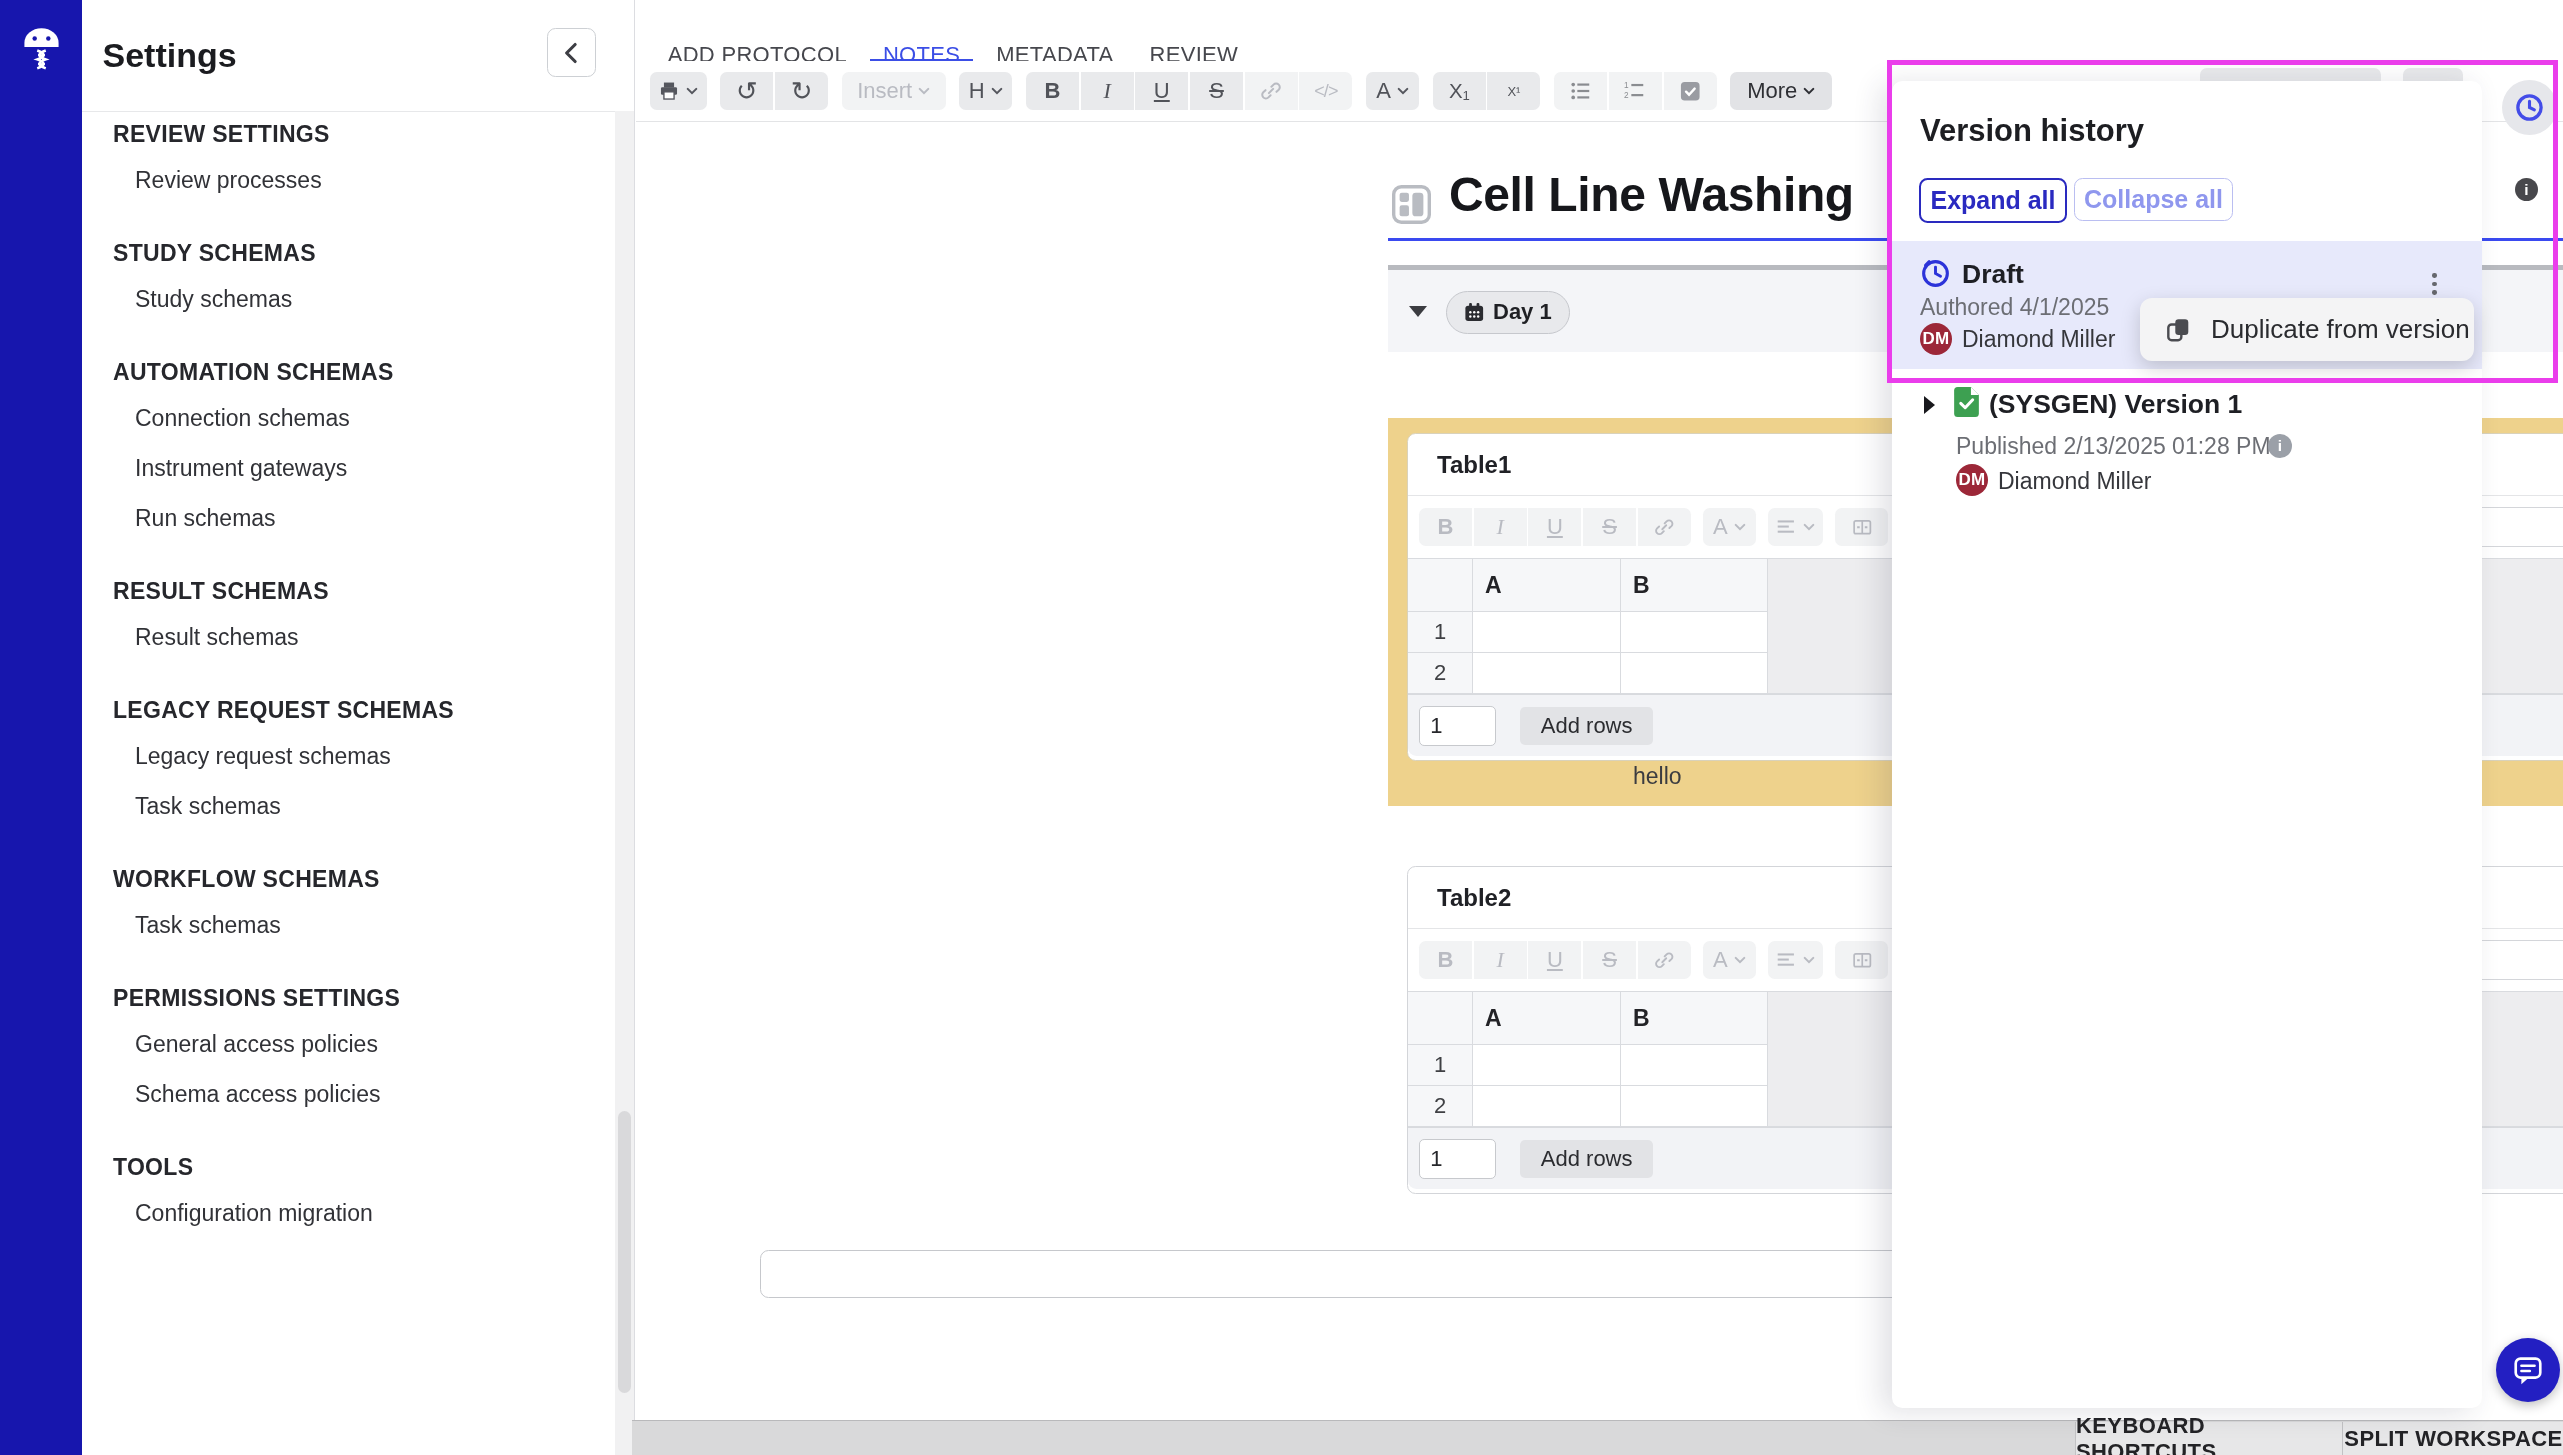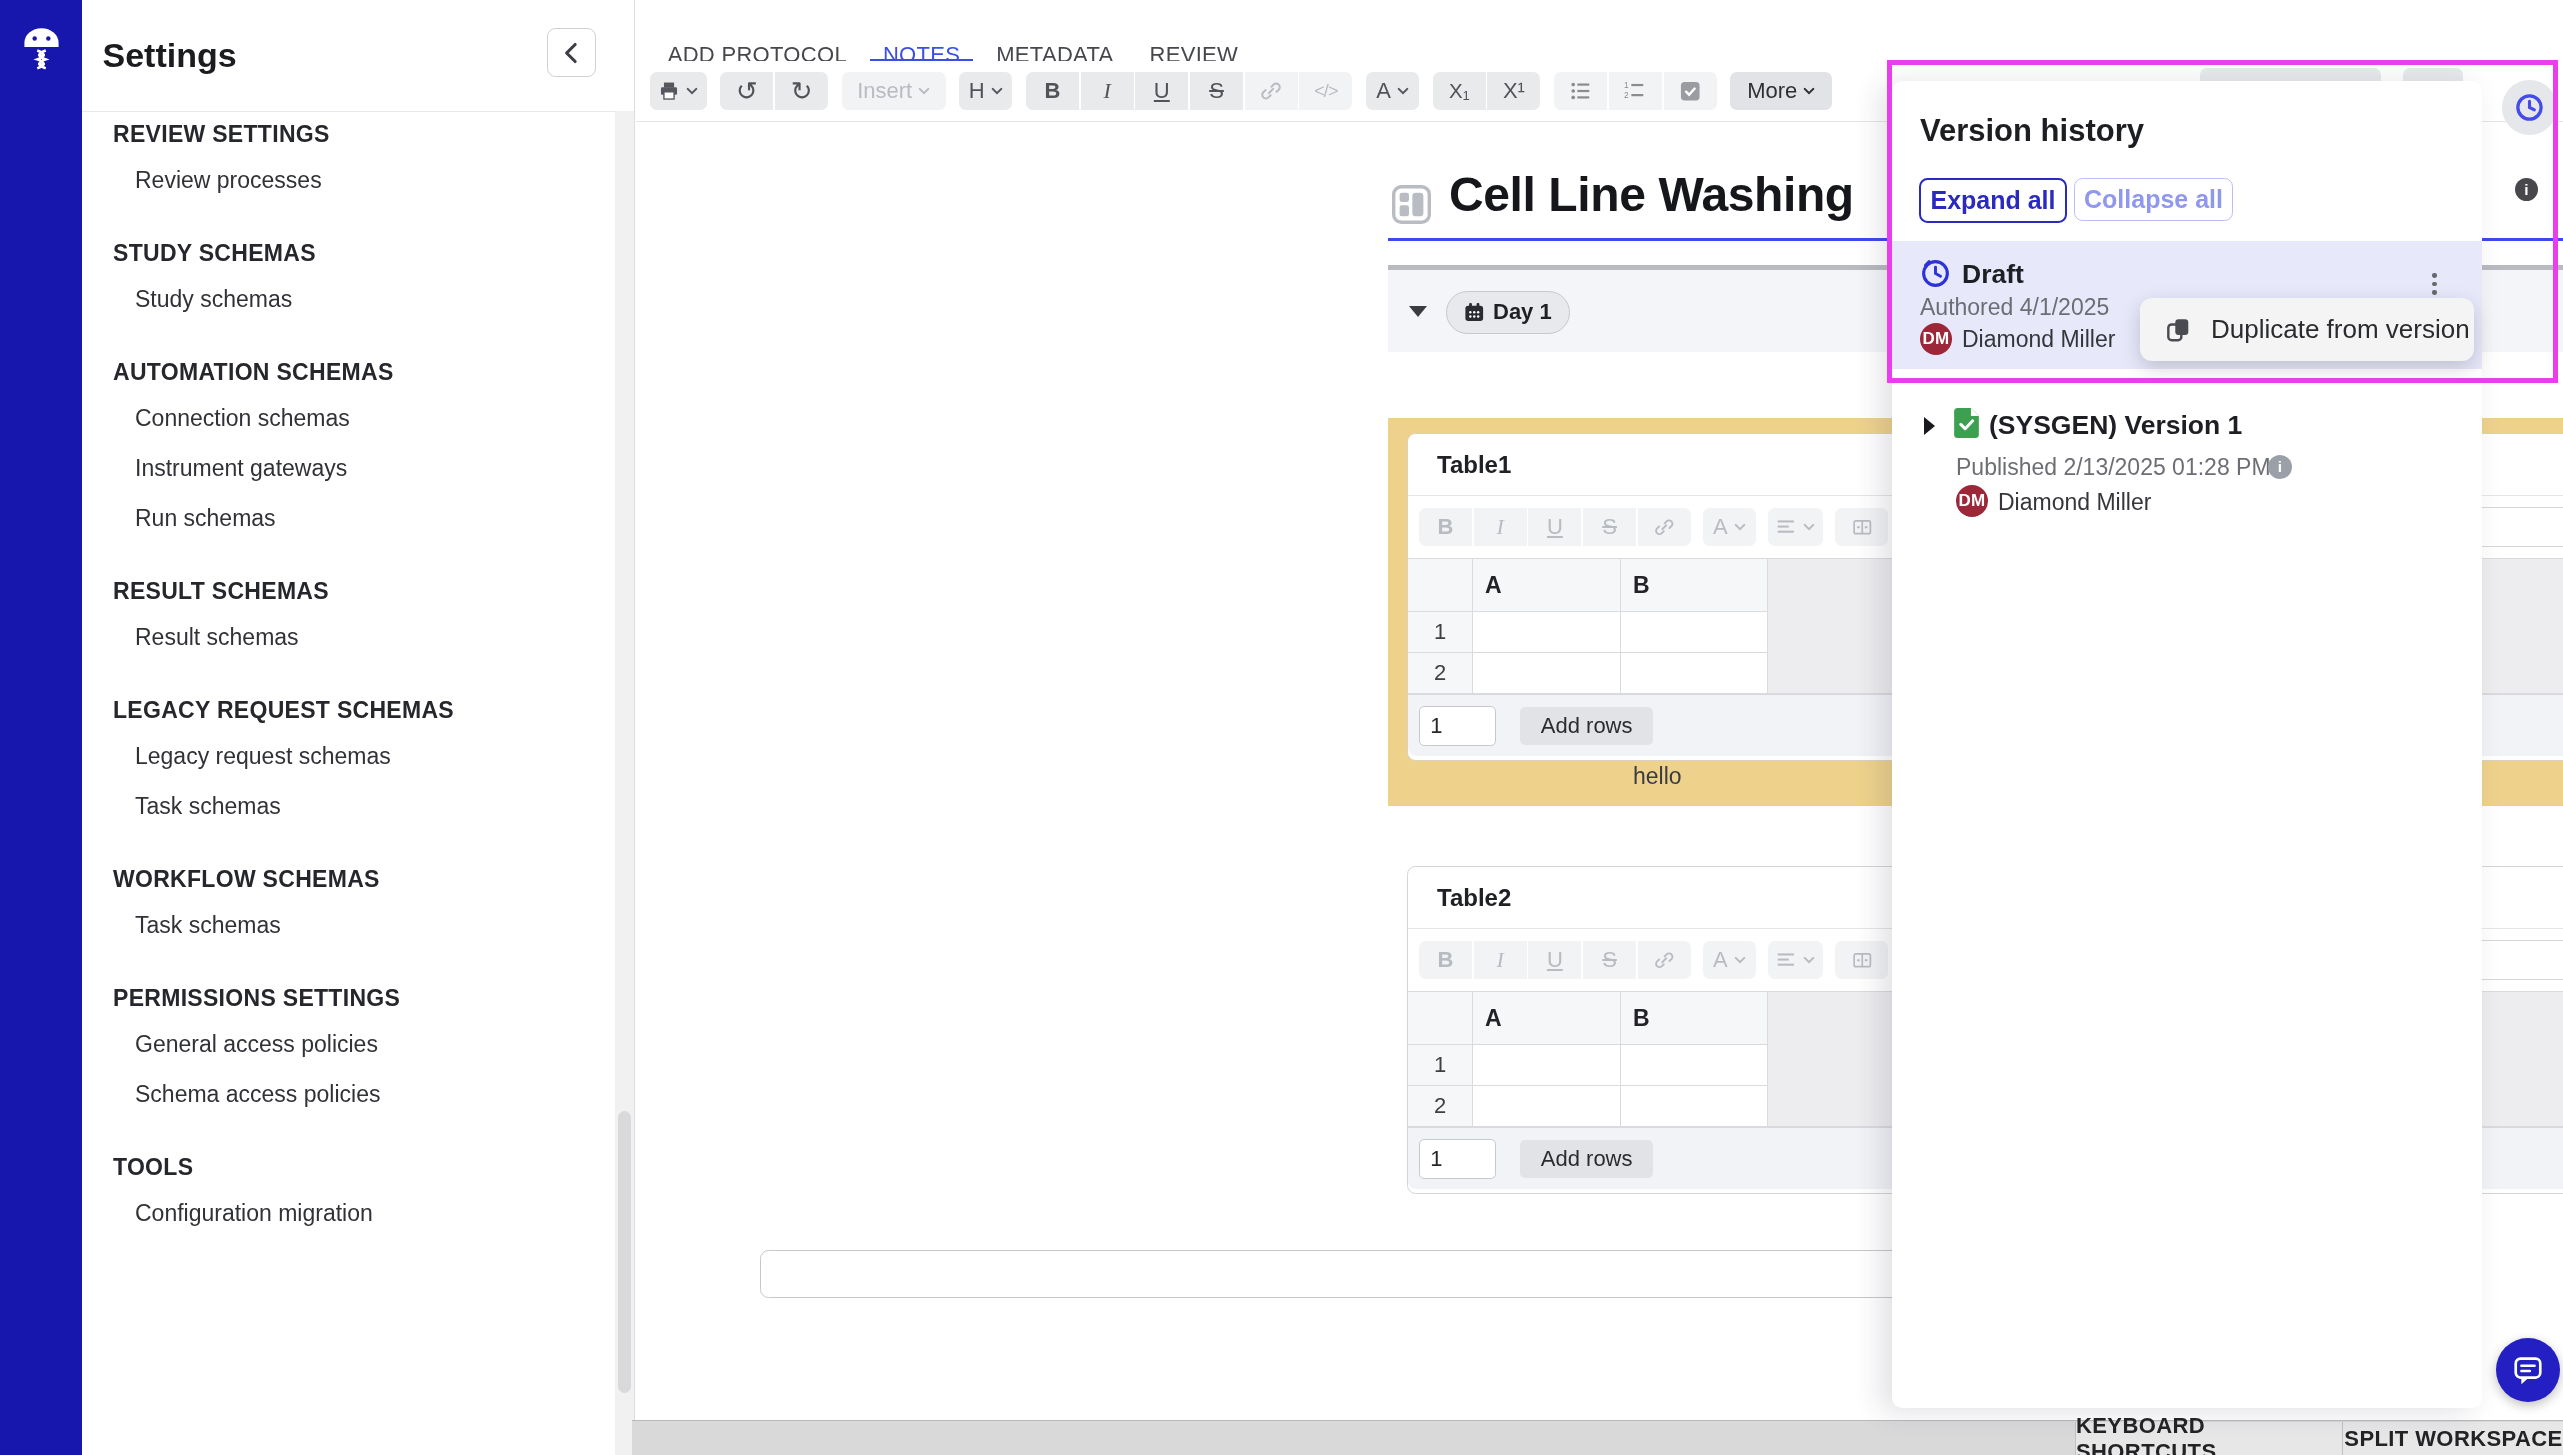--- a/index.html
+++ b/index.html
@@ -111,21 +111,21 @@
   #collapse-all-btn{left:182px;width:157px;border:1.7px solid #babef1;color:#8f97ee;}
   #draft-row{position:absolute;left:0;top:160px;width:590px;height:128px;background:#e7e9fb;}
   .vrow-name{font-size:26.5px;font-weight:700;color:#1e1f24;}
   .vrow-meta{font-size:23px;color:#6c6e74;}
   .vrow-author{font-size:23px;color:#35363b;}
   .avatar{width:32px;height:32px;border-radius:50%;background:#9c2738;color:#fff;font-size:17px;font-weight:700;
           display:flex;align-items:center;justify-content:center;letter-spacing:0.4px;}
   #kebab{position:absolute;left:528px;top:24px;width:29px;height:38px;display:flex;flex-direction:column;
          align-items:center;justify-content:center;gap:4.3px;cursor:pointer;}
   #kebab i{width:4.3px;height:4.3px;border-radius:50%;background:#66686e;}
-  #version-row{position:absolute;left:0;top:324px;width:590px;height:128px;background:#fff;}
+  #version-row{position:absolute;left:0;top:303px;width:590px;height:128px;background:#fff;}
   .tri-right{width:0;height:0;border-top:9.4px solid transparent;border-bottom:9.4px solid transparent;
              border-left:11px solid #19191d;}
   #pub-info{position:absolute;left:376px;top:50px;width:24px;height:24px;border-radius:50%;background:#9ba0a8;
             color:#fff;font-size:15.4px;font-weight:700;display:flex;align-items:center;justify-content:center;}
   #ctx-menu{left:2140px;top:298px;width:308px;height:63px;background:#f4f4f5;border-radius:12px;
             box-shadow:0 6.8px 20.5px rgba(0,0,0,.18);display:flex;align-items:center;padding-left:26px;gap:19px;
             z-index:70;font-size:26px;color:#2a2b2f;}
 
   
   #clock-btn{left:2502px;top:80px;width:55px;height:55px;border-radius:50%;background:#e6e7eb;
@@ -265,21 +265,21 @@
     <div class="tgroup">
         <div class="tbtn">
       <span>A</span>
       <svg class="chev" viewBox="0 0 14 14">
         <polyline points="2,4.5 7,9.5 12,4.5" fill="none" stroke="#55575e" stroke-width="2.4" stroke-linecap="round"></polyline>
           </svg>
     </div>
       </div>
     <div class="tgroup">
       <div class="tbtn" style="font-size:20.5px;">X₁</div>
-      <div class="tbtn" style="font-size:22px;">X¹</div>
+      <div class="tbtn" style="font-size:13px;">X¹</div>
     </div>
     <div class="tgroup">
       <div class="tbtn dis">
         <svg width="22" height="22" viewBox="0 0 24 24">
           <circle cx="3.5" cy="5" r="2" fill="#8a8c90"></circle>
             <rect x="8" y="3.8" width="13" height="2.4" fill="#8a8c90"></rect>
           <circle cx="3.5" cy="12" r="2" fill="#8a8c90"></circle>
             <rect x="8" y="10.8" width="13" height="2.4" fill="#8a8c90"></rect>
           <circle cx="3.5" cy="19" r="2" fill="#8a8c90"></circle>
             <rect x="8" y="17.8" width="13" height="2.4" fill="#8a8c90"></rect>

